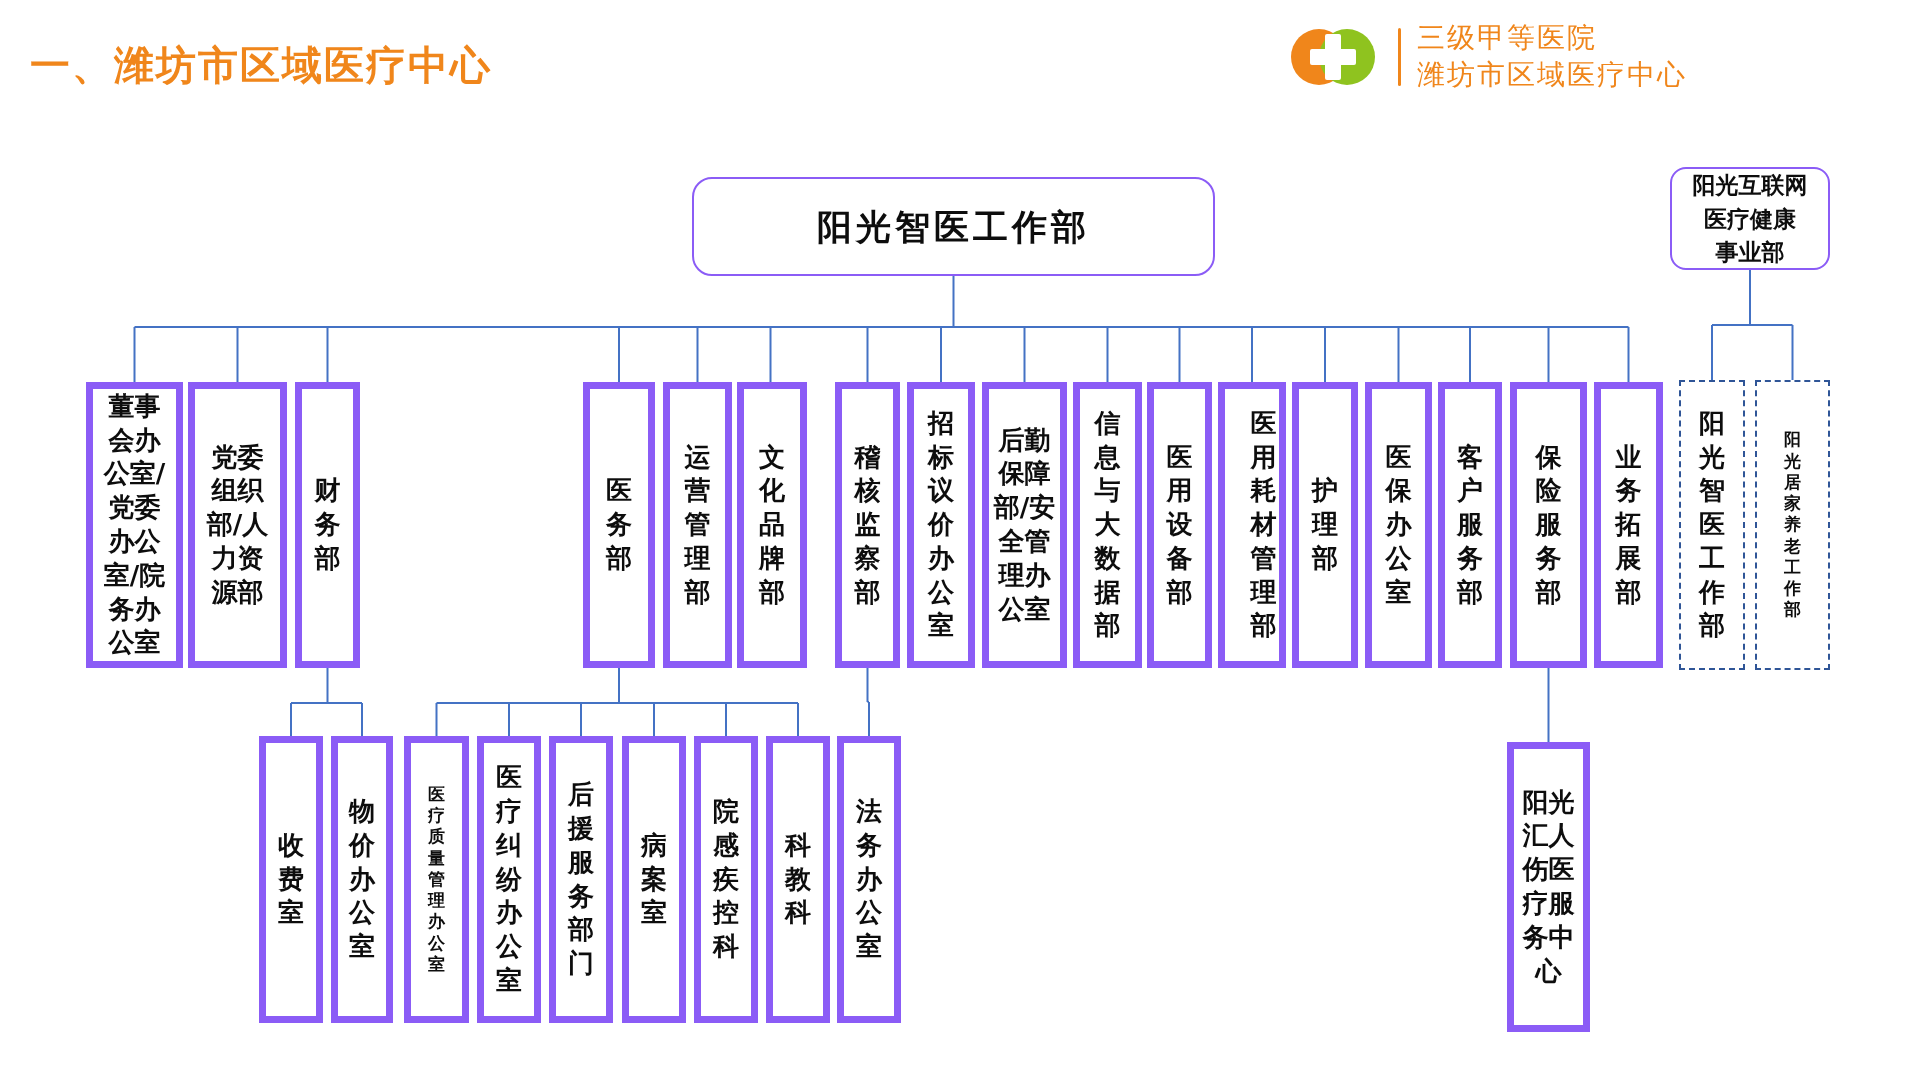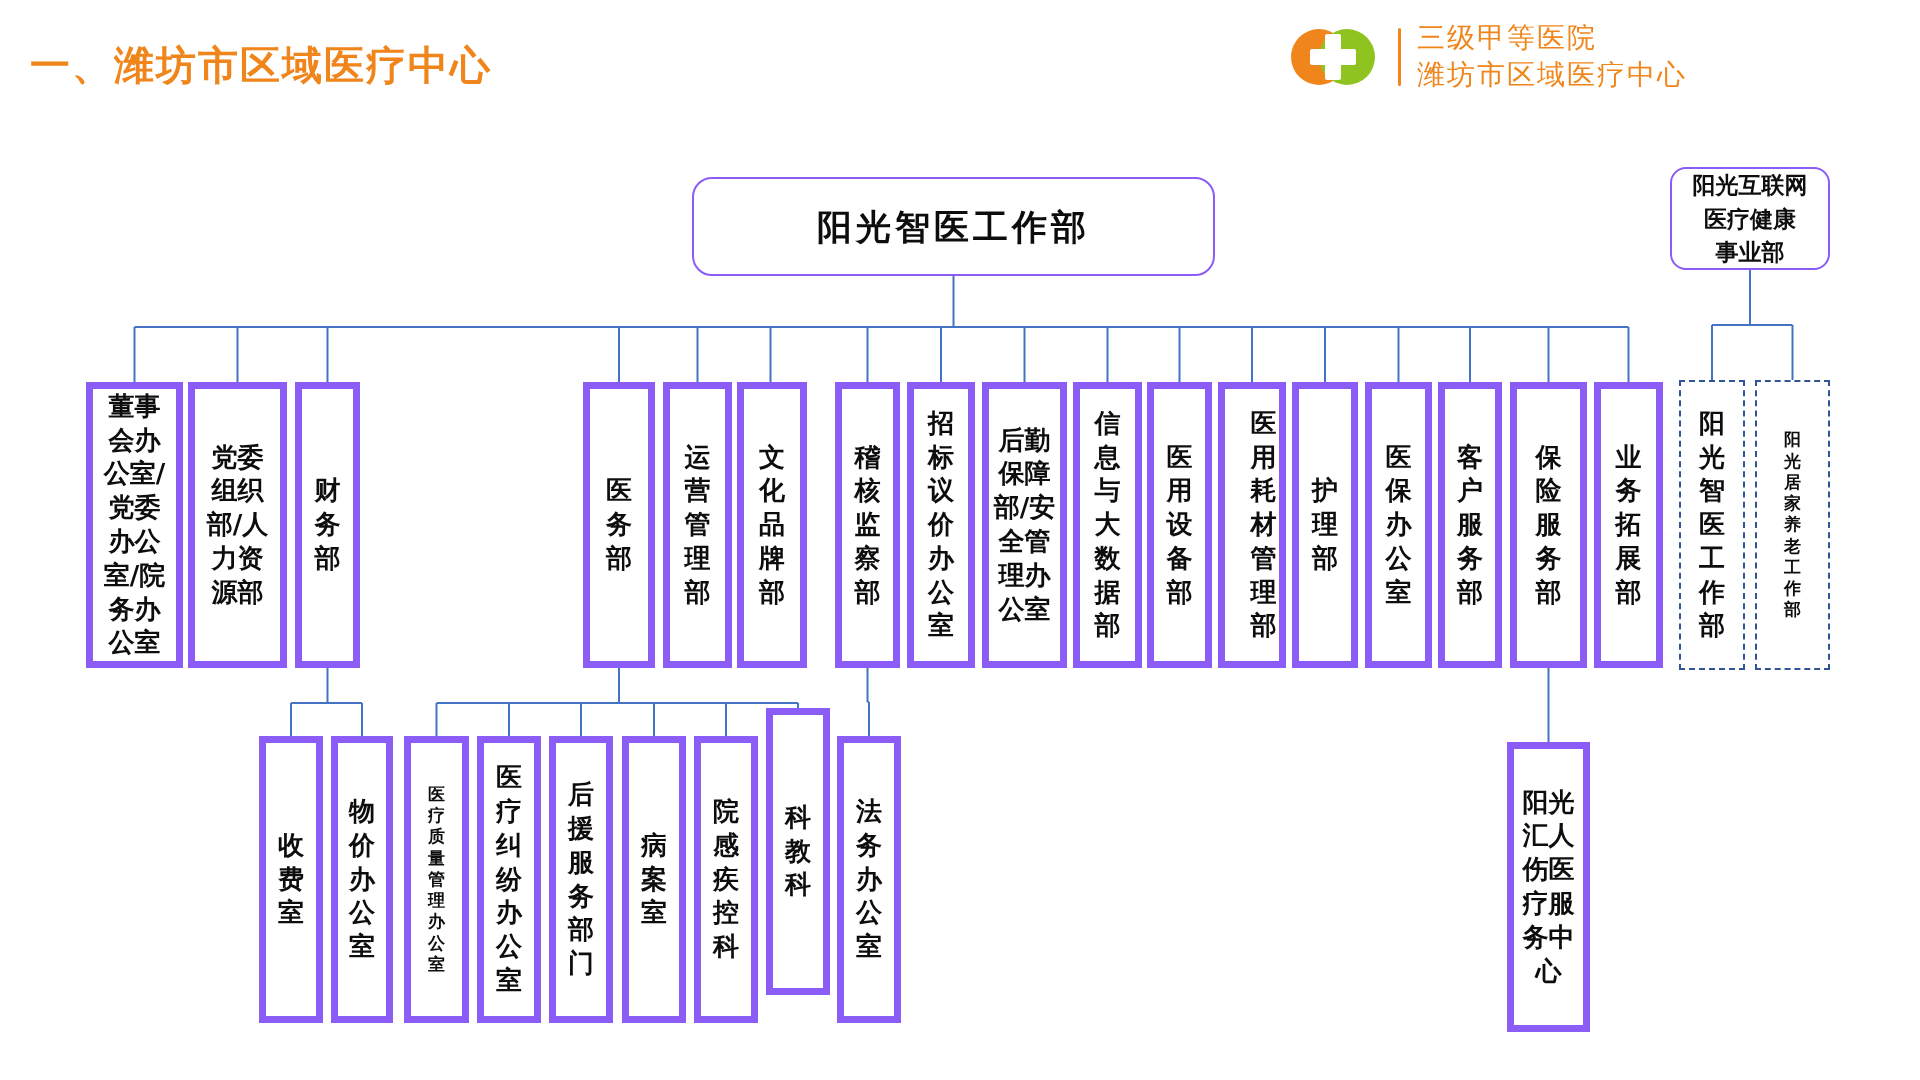--- a/index.html
+++ b/index.html
@@ -133,21 +133,21 @@
       </div>
       <div class="node" style="left: 549px; top: 736px; width: 64px; height: 287px;">
         <span class="lbl" style="width: 1.1em;">后援服务部门</span>
       </div>
       <div class="node" style="left: 622px; top: 736px; width: 64px; height: 287px;">
         <span class="lbl" style="width: 1.1em;">病案室</span>
       </div>
       <div class="node" style="left: 694px; top: 736px; width: 64px; height: 287px;">
         <span class="lbl" style="width: 1.1em;">院感疾控科</span>
       </div>
-      <div class="node" style="left: 766px; top: 708px; width: 64px; height: 287px;">
+      <div class="node" style="left: 766px; top: 736px; width: 64px; height: 287px;">
         <span class="lbl" style="width: 1.1em;">科教科</span>
       </div>
       <div class="node" style="left: 837px; top: 736px; width: 64px; height: 287px;">
         <span class="lbl" style="width: 1.1em;">法务办公室</span>
       </div>
       <div class="node" style="left: 1507px; top: 742px; width: 83px; height: 290px;">
         <span class="lbl" style="width: 2.5em;">阳光汇人伤医疗服务中心</span>
       </div>
     </div>
 

